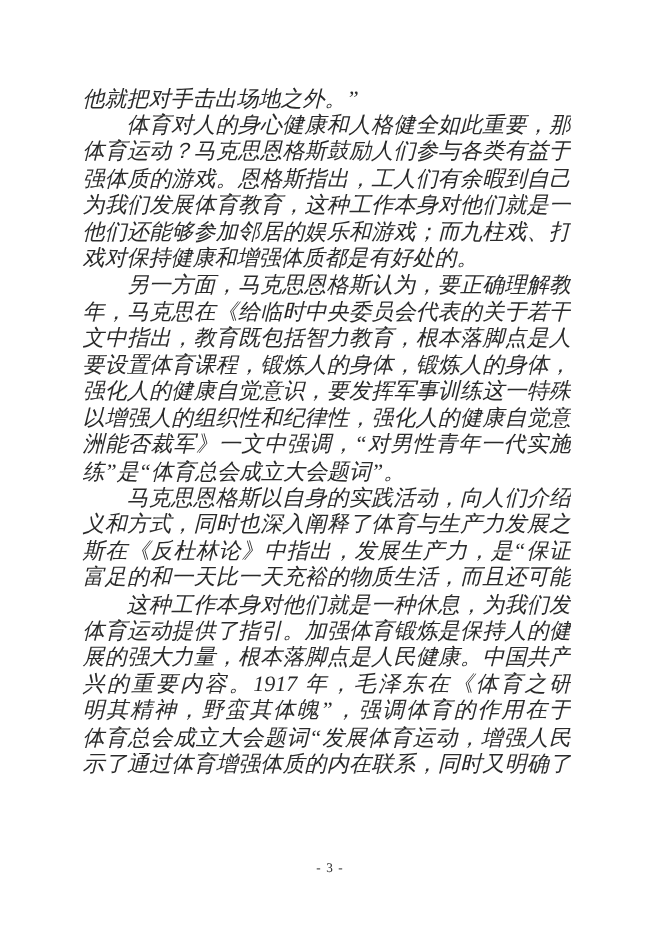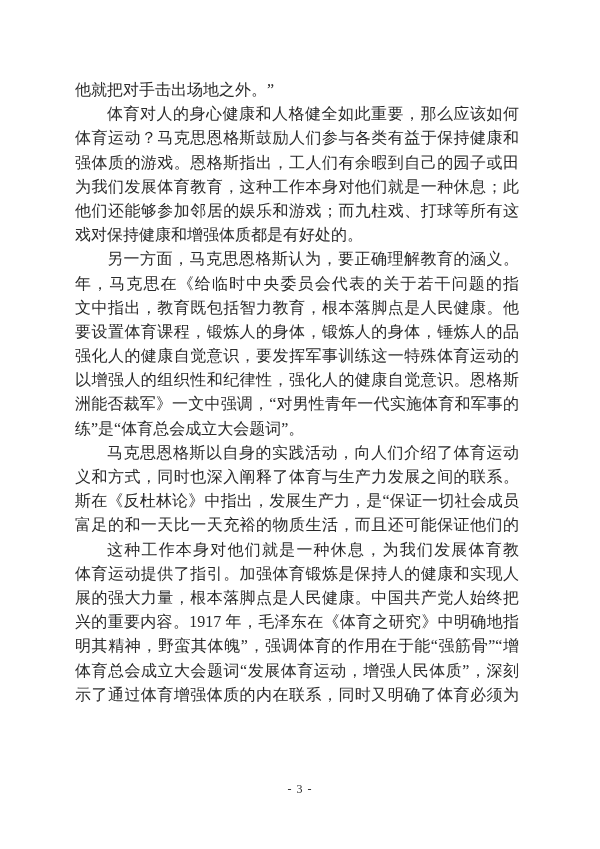--- a/index.html
+++ b/index.html
@@ -16,27 +16,28 @@
     font-family: "Liberation Serif", "DejaVu Serif", serif;
     color: #2a2a2a;
   }
   .text-block {
     position: absolute;
     left: 75px;
     top: 78px;
     width: 444px;
   }
   .line {
-    font-size: 16px;
+    font-size: 20px;
     line-height: 24.2px;
     height: 24.2px;
     overflow: hidden;
     text-align: justify;
     text-align-last: justify;
     white-space: normal;
+    font-style: italic;
   }
   .line.indent {
     text-indent: 2em;
   }
   .line.para-end {
     text-align-last: left;
   }
   .footer {
     position: absolute;
     left: 0;

